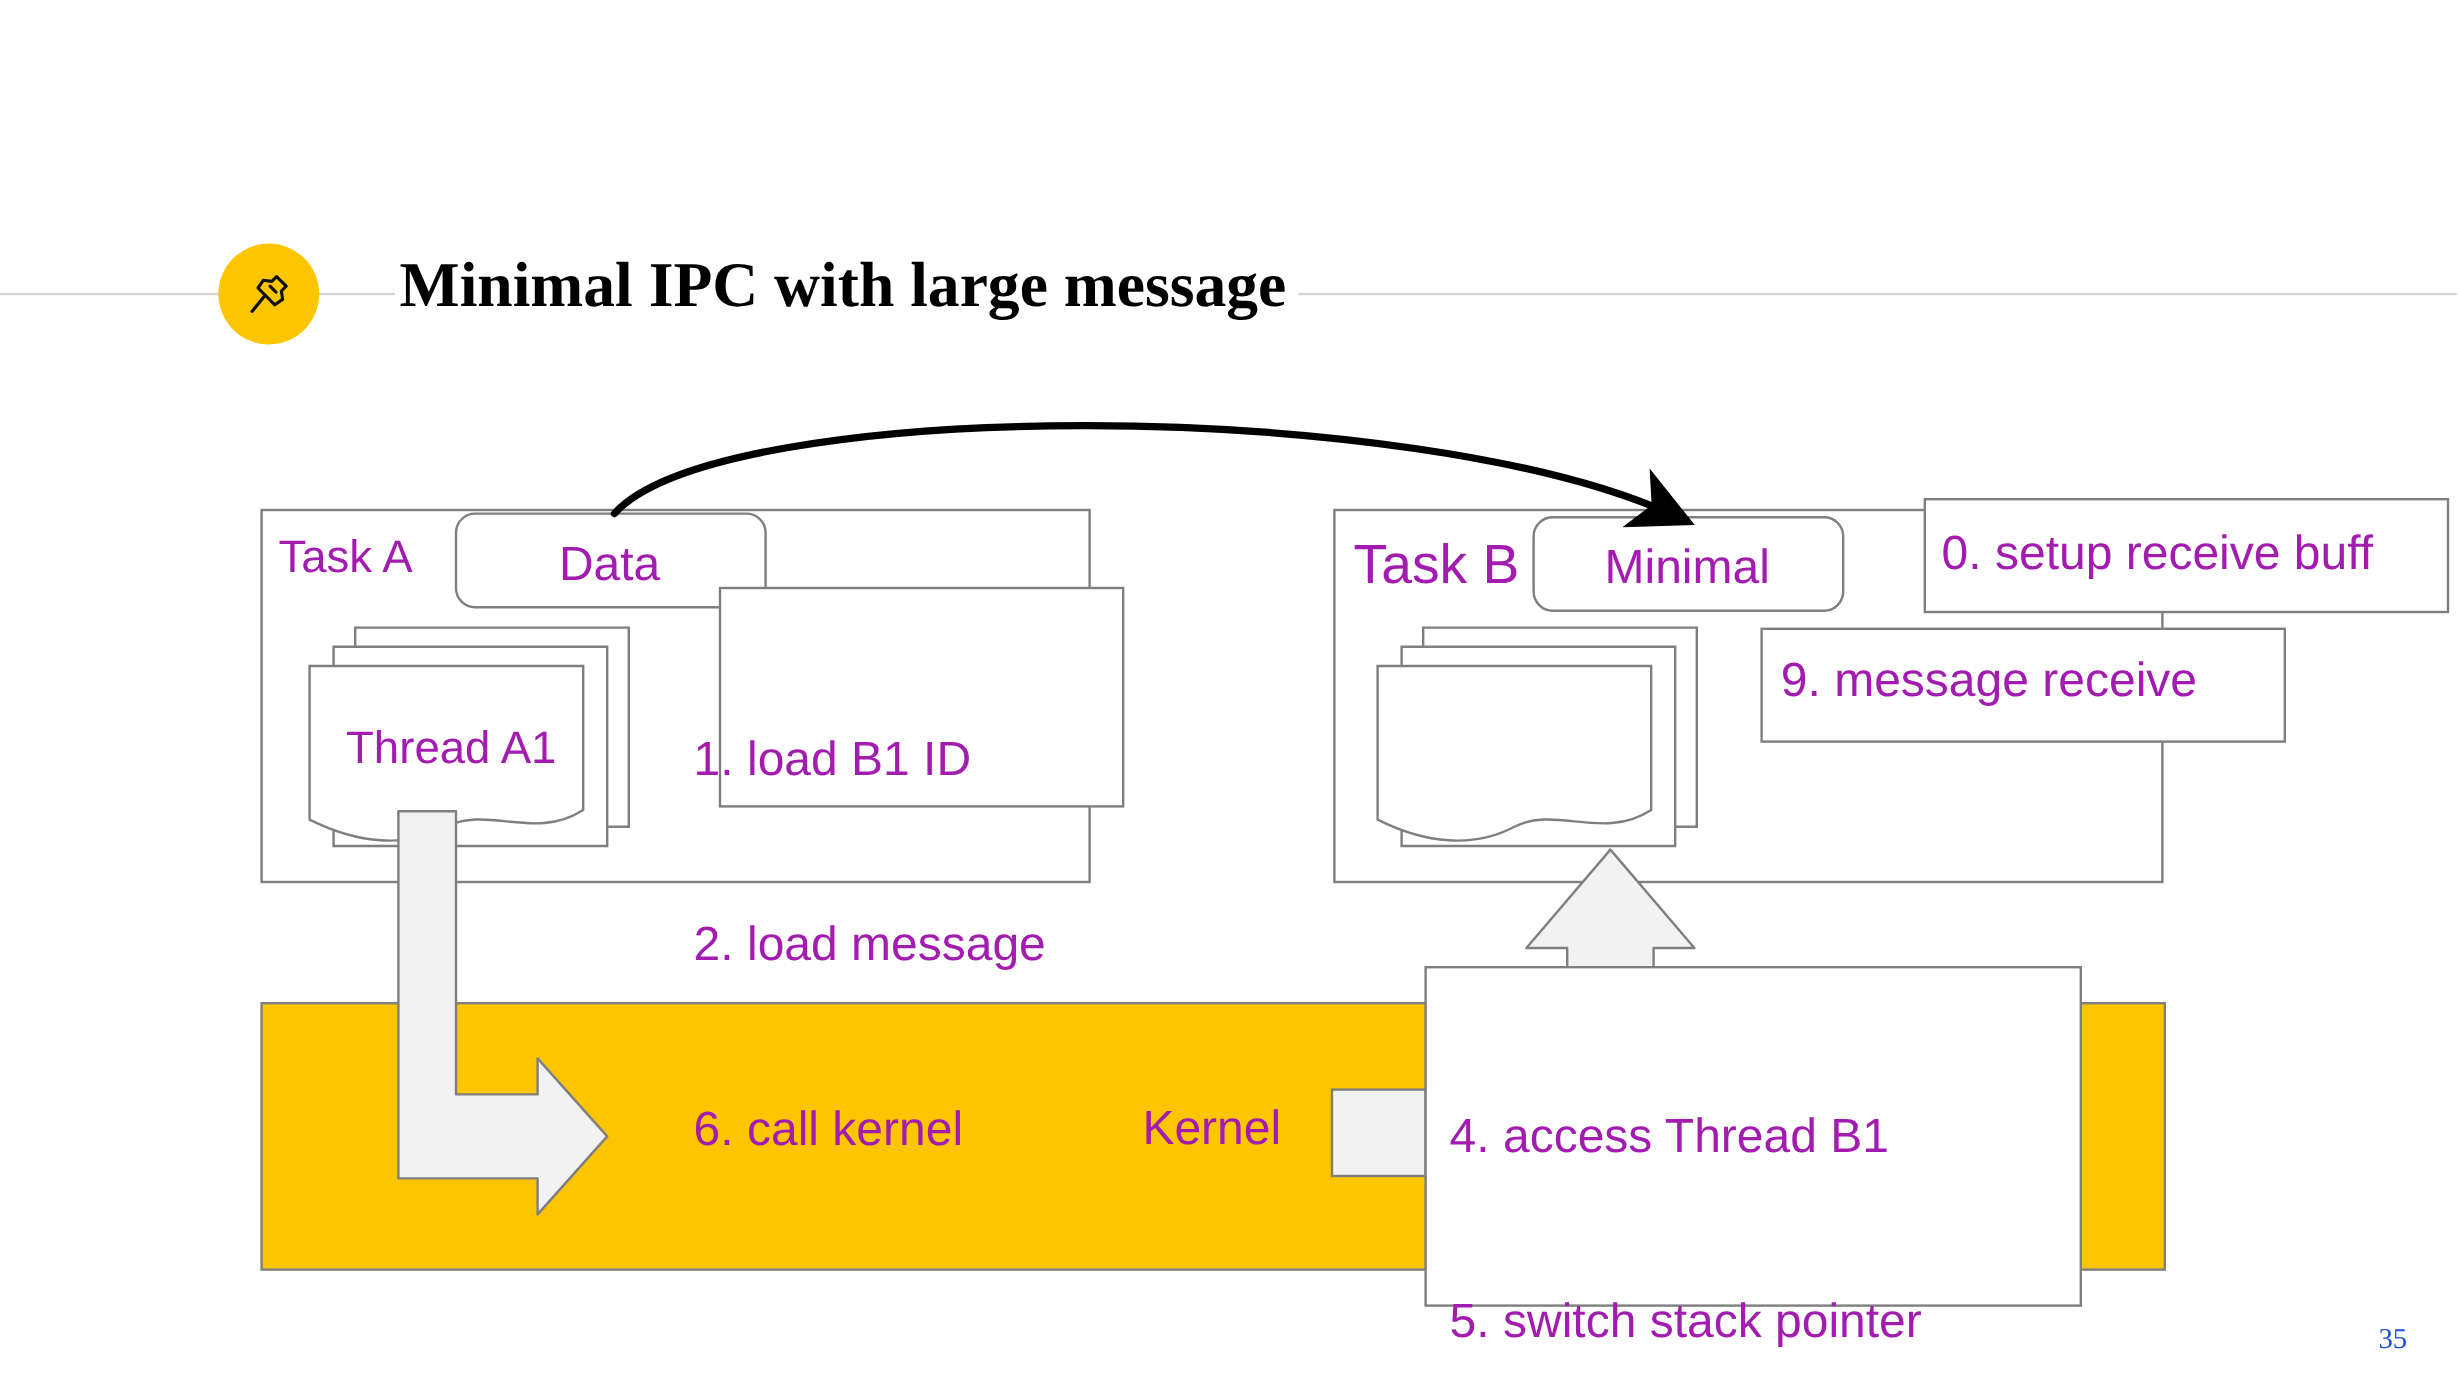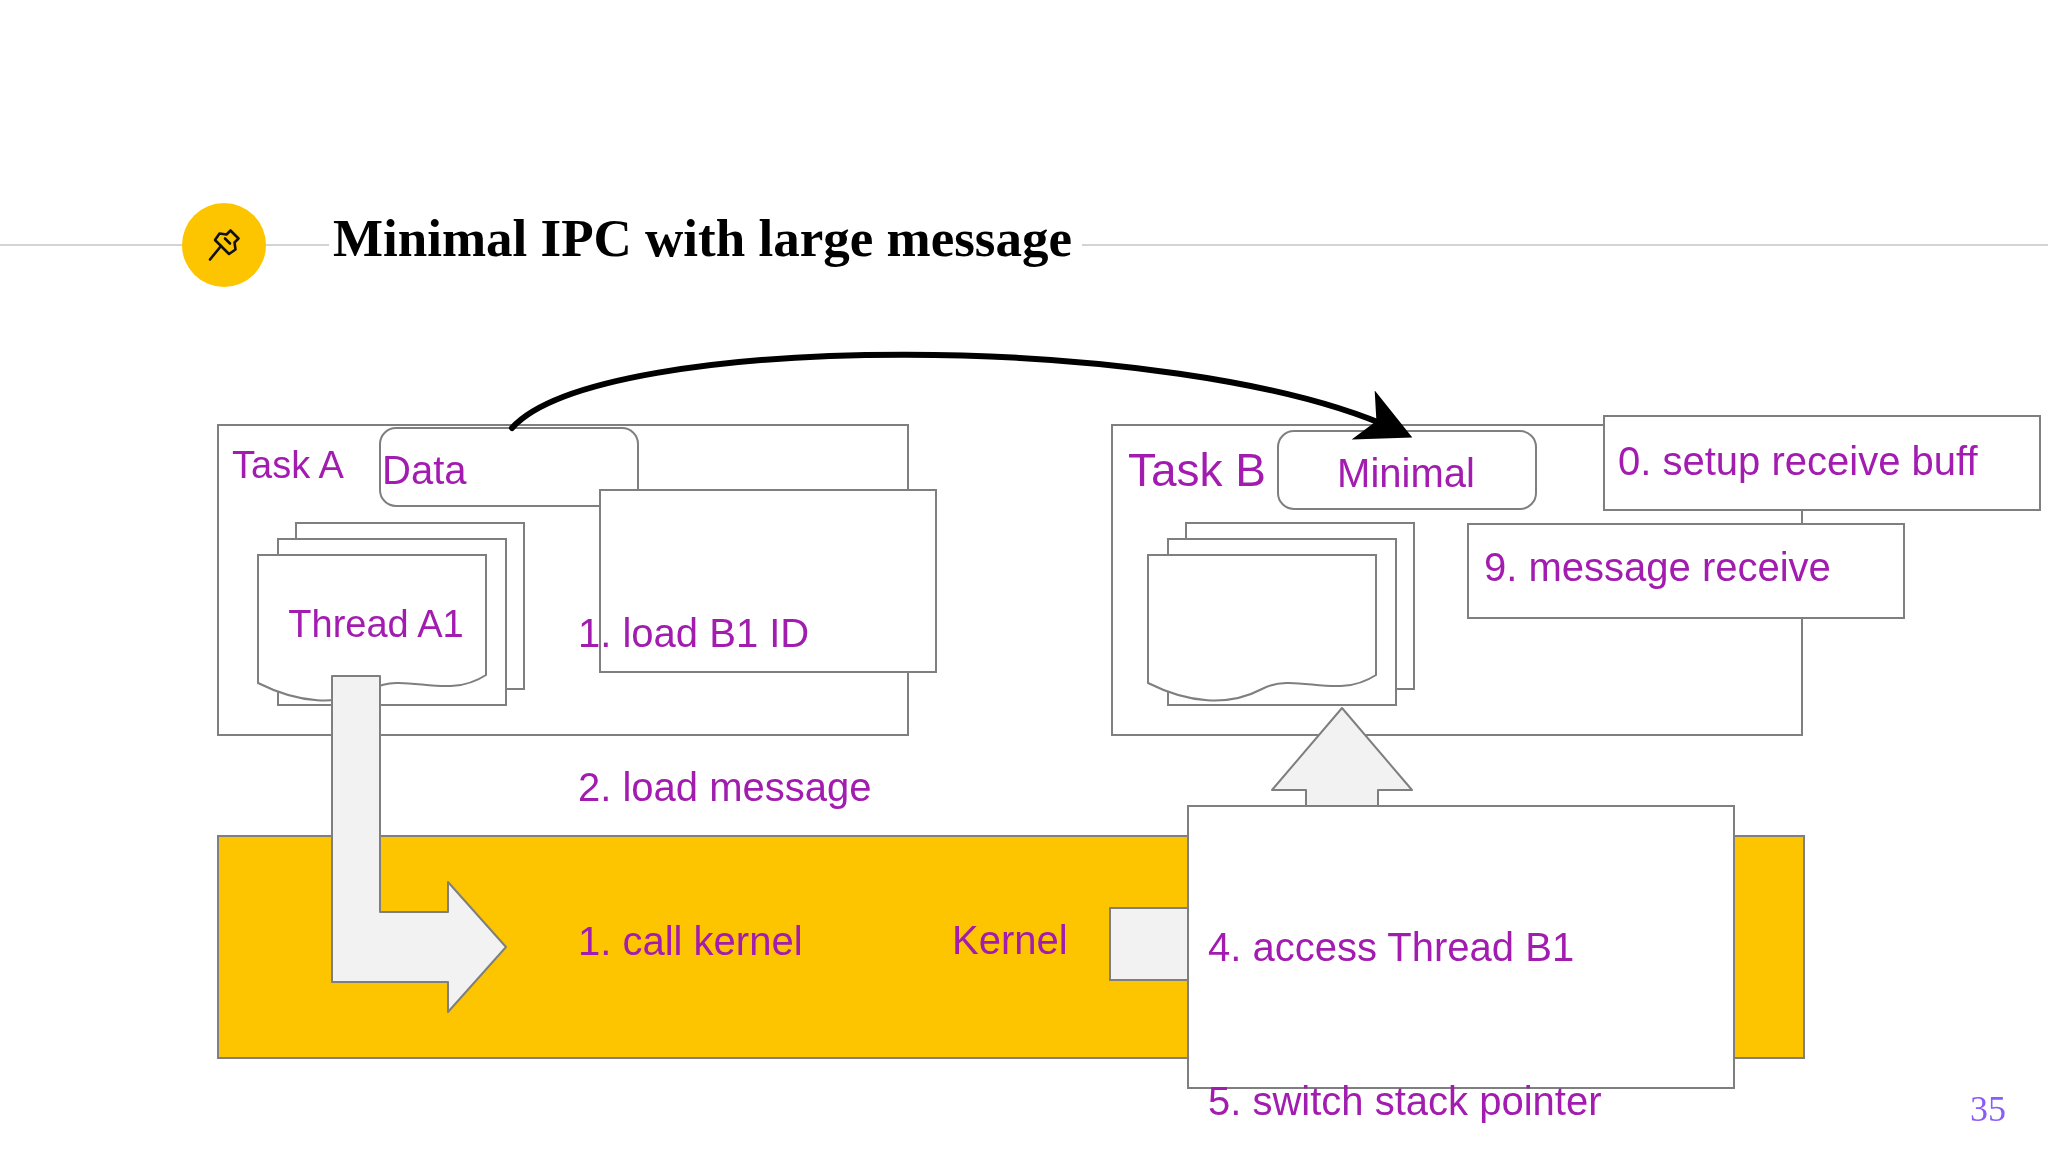--- a/index.html
+++ b/index.html
@@ -80,21 +80,21 @@
   .dlabel {
     position: absolute;
     font-family: "Liberation Sans", sans-serif;
     color: #a21caf;
     white-space: pre;
     line-height: 1.28;
   }
 
   #label-task-a      { left: 232px;  top: 441px;  font-size: 38px; }
   #label-task-b      { left: 1128px; top: 441px;  font-size: 46px; }
-  #label-data        { left: 382px;  top: 445px;  width: 252px; font-size: 40px; text-align: left; }
+  #label-data        { left: 382px;  top: 445px;  width: 252px; font-size: 40px; text-align: center; }
   #label-buffer      { left: 1280px; top: 448px;  width: 252px; font-size: 40px; text-align: center; }
   #label-thread-a1   { left: 258px;  top: 600px;  width: 236px; font-size: 38px; text-align: center; }
   #label-thread-b1   { left: 1148px; top: 600px;  width: 228px; font-size: 38px; text-align: center; }
   #label-kernel      { left: 952px;  top: 915px;  font-size: 40px; }
 
   #label-steps-a {
     left: 578px;  top: 506px;  font-size: 40px;
   }
   #label-steps-kernel {
     left: 1208px; top: 820px;  font-size: 40px;
@@ -104,22 +104,22 @@
   }
   #label-msg-receive {
     left: 1484px; top: 542px;  font-size: 40px;
   }
 
   #page-number {
     position: absolute;
     right: 42px;
     bottom: 22px;
     font-family: "Liberation Serif", serif;
-    font-size: 36px;
-    color: #8b5cf6;
+    font-size: 24px;
+    color: #1d4ed8;
   }
 </style>
 </head>
 <body>
 
 <div id="slide-header">
 
   <div id="header-rule"></div>
 
   <div id="header-badge">
@@ -205,21 +205,21 @@
 
   <div class="dlabel" id="label-task-a">Task A</div>
 
   <div class="dlabel" id="label-data">Data</div>
 
   <div class="dlabel" id="label-thread-a1">Thread A1</div>
 
   <div class="dlabel" id="label-steps-a">
     <div>1. load B1 ID</div>
     <div>2. load message</div>
-    <div>1. call kernel</div>
+    <div>6. call kernel</div>
   </div>
 
   <div class="dlabel" id="label-task-b">Task B</div>
 
   <div class="dlabel" id="label-buffer">Minimal</div>
 
 
   <div class="dlabel" id="label-setup-buff">0. setup receive buff</div>
 
   <div class="dlabel" id="label-msg-receive">9. message receive</div>

